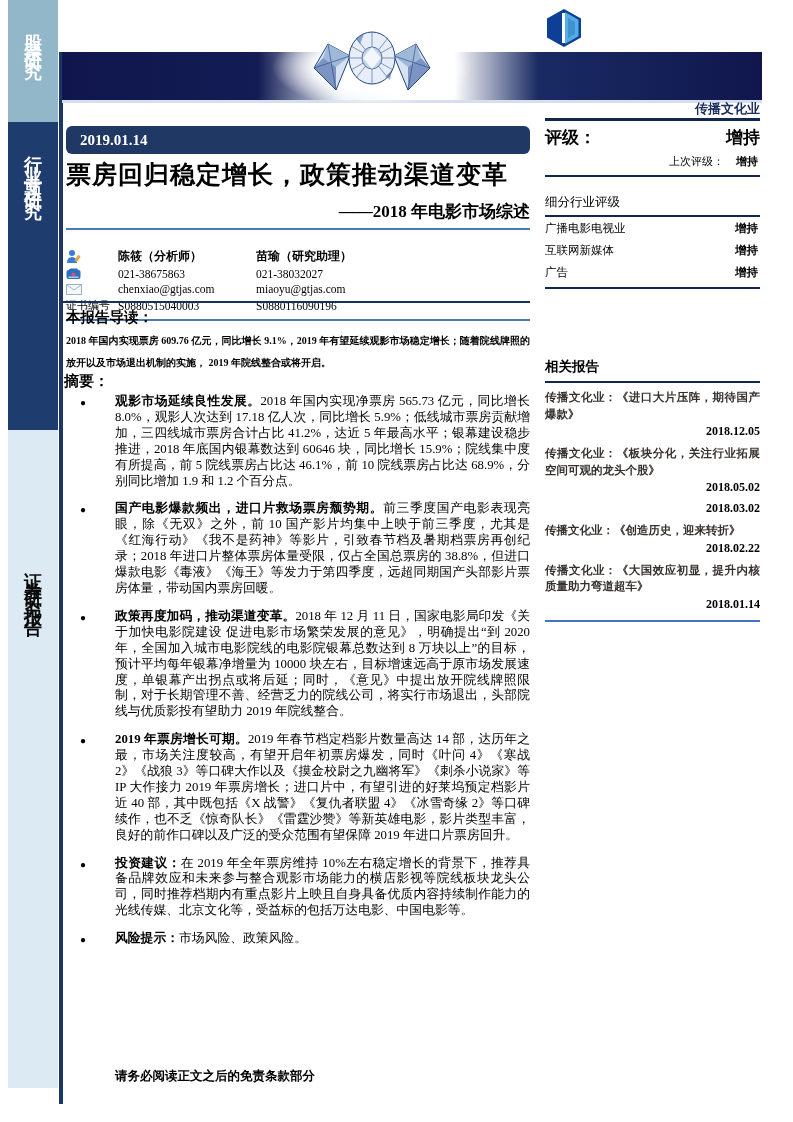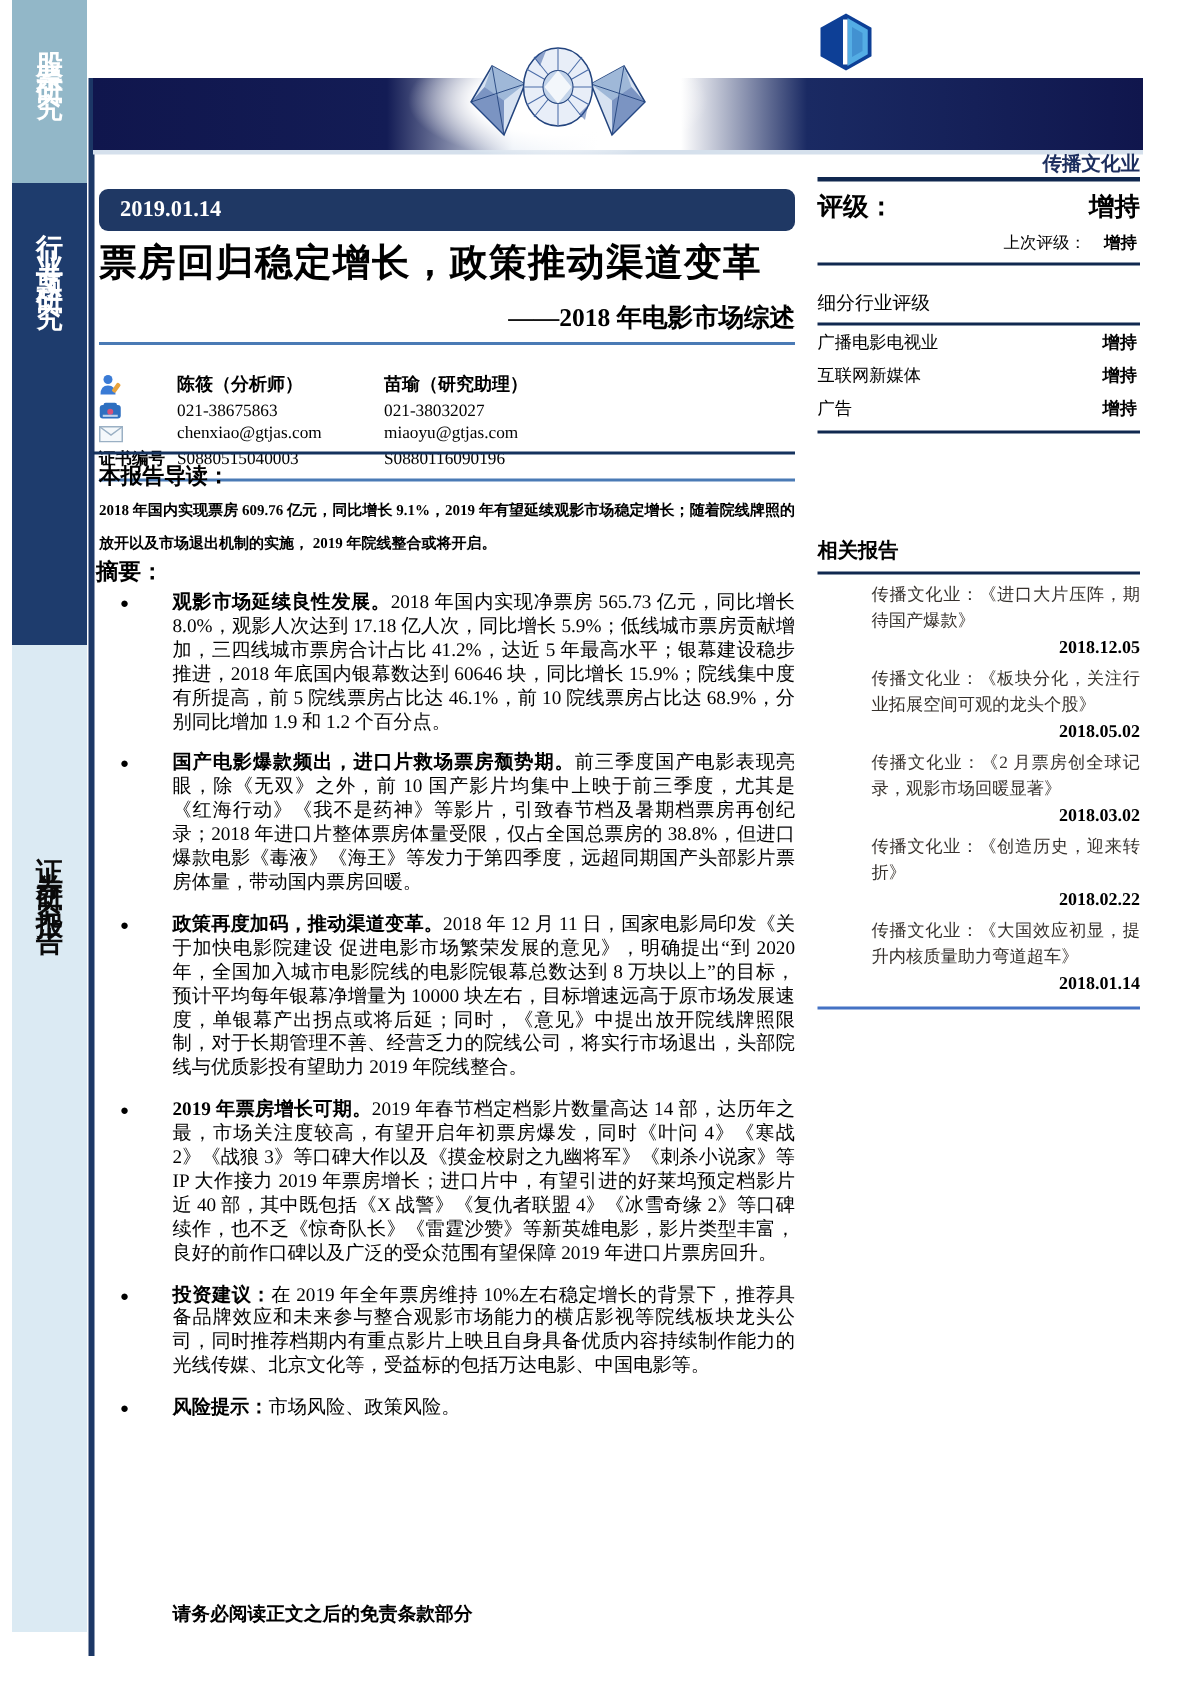--- a/index.html
+++ b/index.html
@@ -44,21 +44,21 @@
          white-space:nowrap;letter-spacing:1px;}
   .subtitle{position:absolute;left:66px;top:200px;width:464px;text-align:right;
             font-size:17px;font-weight:bold;}
 
   .analysts{position:absolute;left:66px;top:228px;width:464px;box-sizing:border-box;
             border-top:2px solid #4a7ab5;border-bottom:2px solid #4a7ab5;
             padding:18px 0 6px 0;display:grid;grid-template-columns:52px 138px 1fr;
             row-gap:3px;align-items:center;font-size:11.5px;}
   .analysts .name{font-weight:bold;font-size:12px;}
   .analysts .icon{display:flex;align-items:center;}
-  .cert-label{font-size:11px;font-weight:bold;}
+  .cert-label{font-size:11px;font-weight:normal;}
 
   .intro-line{position:absolute;left:62px;top:301px;width:468px;height:2px;background:#15325e;}
   .intro-label{position:absolute;left:66px;top:308px;font-size:14.5px;font-weight:bold;}
   .intro-text{position:absolute;left:66px;top:330px;width:464px;font-size:10px;font-weight:bold;
               line-height:22px;text-align:justify;}
   .summary-label{position:absolute;left:64px;top:372px;font-size:15px;font-weight:bold;}
 
   .bullets{position:absolute;left:66px;top:394px;width:464px;margin:0;padding:0;list-style:none;
            font-size:12.8px;line-height:15.9px;text-align:justify;}
   .bullet{position:relative;padding-left:49px;margin-bottom:12px;}
@@ -76,21 +76,21 @@
   .prev-row .val{font-weight:bold;}
   .sub-panel{margin-top:17px;}
   .sub-label{font-size:12.5px;font-weight:normal;padding-bottom:4px;border-bottom:2px solid #10284f;}
   .sub-row{display:flex;justify-content:space-between;font-size:11.5px;padding:4px 2px 3px 0;}
   .sub-row .val{font-weight:bold;}
   .sub-bottom{border-bottom:2px solid #10284f;margin-top:4px;}
 
   .reports-panel{position:absolute;left:545px;top:358px;width:215px;}
   .reports-label{font-size:13.5px;font-weight:bold;padding-bottom:5px;border-bottom:2px solid #10284f;}
   .report{margin-top:6px;}
-  .rtitle{font-size:11.5px;line-height:16.5px;color:#36312c;font-weight:normal;text-align:justify;margin-left:36px;}
+  .rtitle{font-size:11.5px;line-height:16.5px;color:#36312c;font-weight:bold;text-align:justify;}
   .rdate{font-size:12px;font-weight:bold;text-align:right;margin-top:2px;}
   .reports-bottom{border-bottom:2px solid #4472c4;margin-top:8px;}
 </style>
 </head>
 <body>
 
 <div class="page">
 
   <div class="band band-top">
     <div class="vtext">股票研究</div>
@@ -247,21 +247,20 @@
     <div class="reports-label">相关报告</div>
     <div class="report">
       <div class="rtitle">传播文化业：《进口大片压阵，期待国产爆款》</div>
       <div class="rdate">2018.12.05</div>
     </div>
     <div class="report">
       <div class="rtitle">传播文化业：《板块分化，关注行业拓展空间可观的龙头个股》</div>
       <div class="rdate">2018.05.02</div>
     </div>
     <div class="report">
-      <div class="rtitle">传播文化业：《2 月票房创全球记录，观影市场回暖显著》</div>
       <div class="rdate">2018.03.02</div>
     </div>
     <div class="report">
       <div class="rtitle">传播文化业：《创造历史，迎来转折》</div>
       <div class="rdate">2018.02.22</div>
     </div>
     <div class="report">
       <div class="rtitle">传播文化业：《大国效应初显，提升内核质量助力弯道超车》</div>
       <div class="rdate">2018.01.14</div>
     </div>

